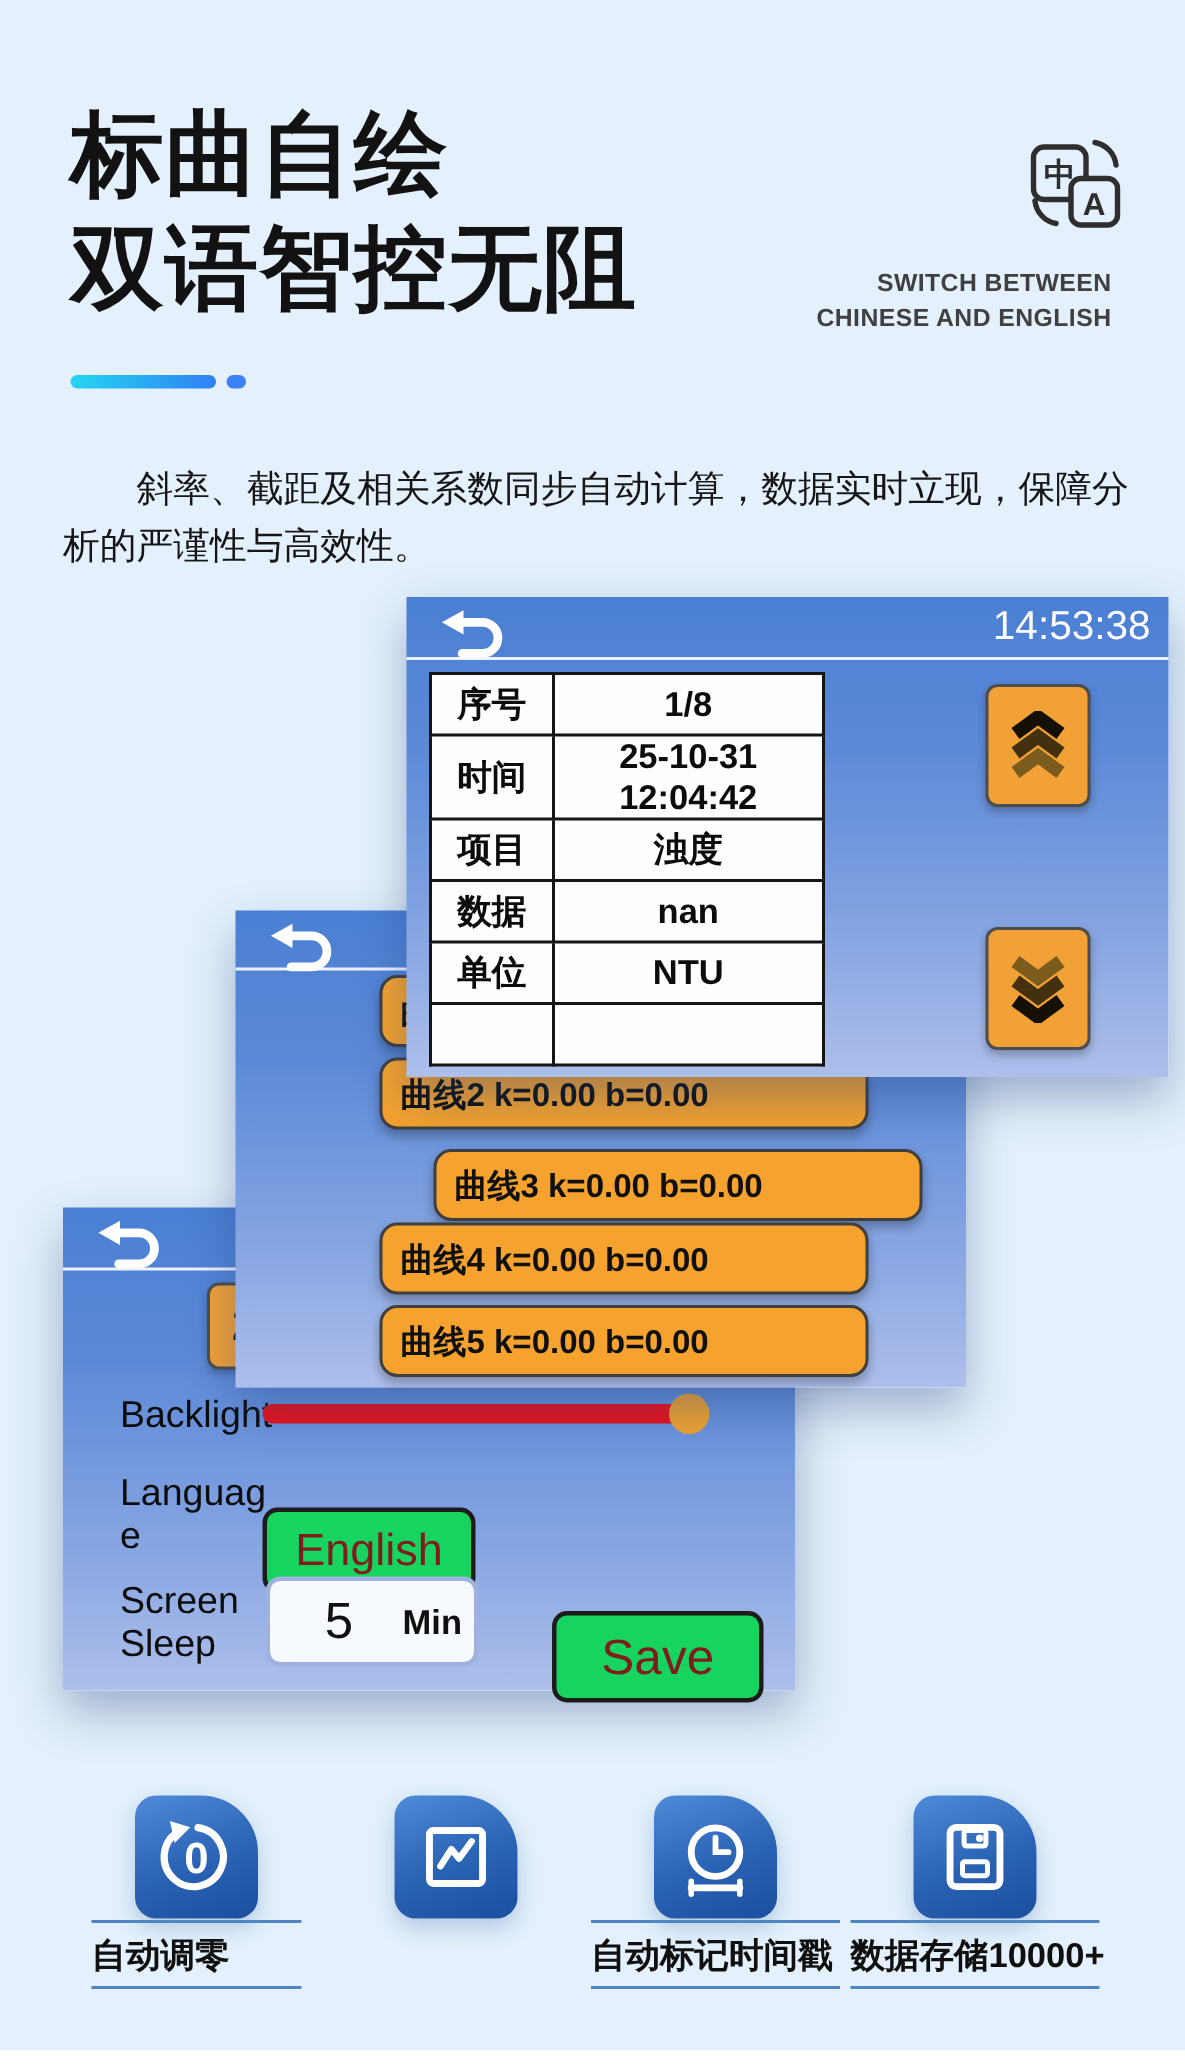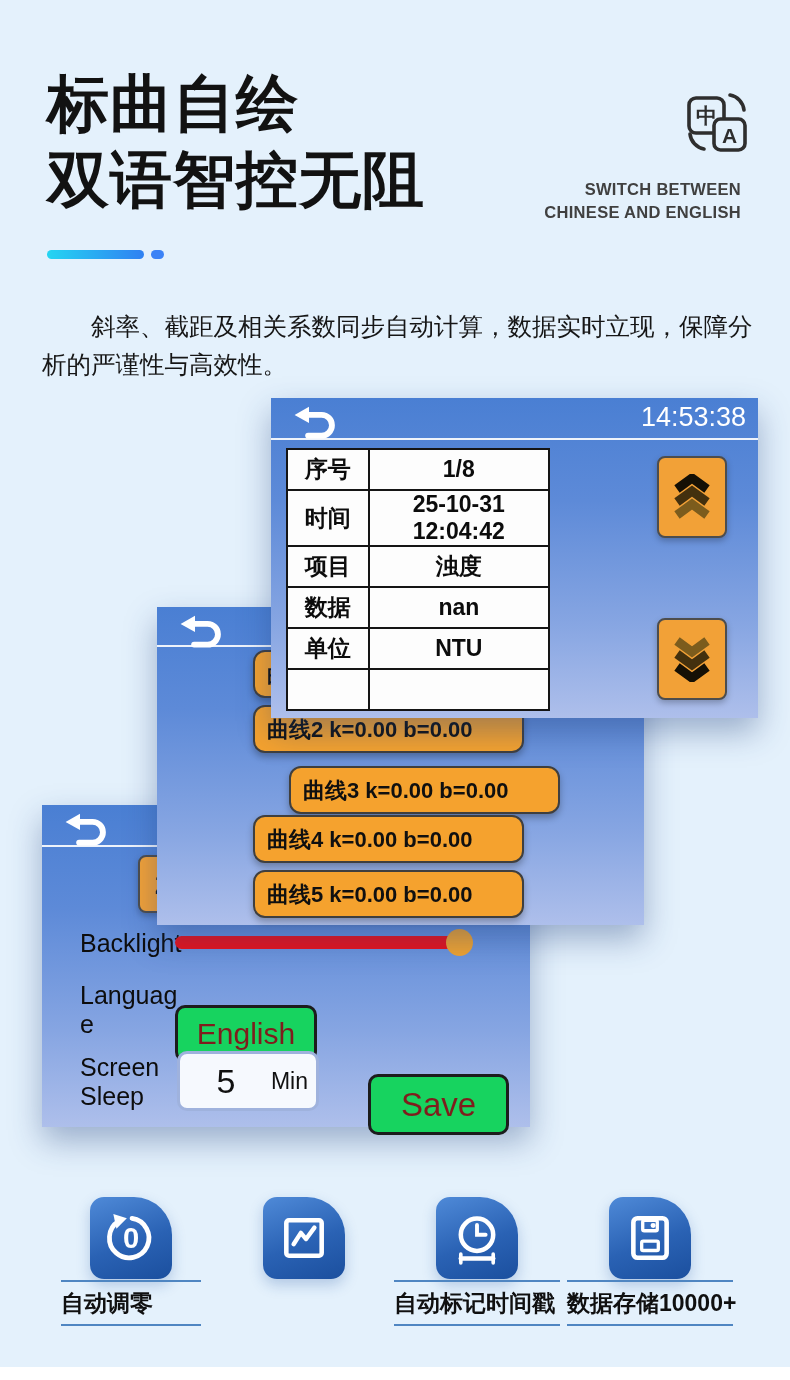--- a/index.html
+++ b/index.html
@@ -15,41 +15,41 @@
   .underline-dot{position:absolute;left:151px;top:250px;width:13px;height:9px;border-radius:4.5px;background:#3b82f6;}
   .hero-sub{position:absolute;right:49px;top:178px;text-align:right;font-size:16.5px;line-height:23px;
     font-weight:600;color:#404040;letter-spacing:.3px;}
   .translate-wrap{position:absolute;left:686px;top:91px;width:62px;height:62px;}
   .intro{position:absolute;left:42px;top:283px;width:716px;font-size:24.5px;line-height:38.5px;
     color:#161616;font-weight:500;text-indent:2em;}
 
   
   .screen{position:absolute;background:linear-gradient(180deg,#4a7fd3 0%,#5d8ad8 32%,#86a5e2 70%,#aebfeb 100%);
     box-shadow:0 14px 30px rgba(35,65,125,.38);}
-  .scr-records{left:271px;top:398px;width:487px;height:320px;z-index:30;}
+  .scr-records{left:271px;top:398px;width:487px;height:320px;z-index:30;padding-left:21px;}
   .scr-curves {left:157px;top:607px;width:487px;height:318px;z-index:20;}
   .scr-settings{left:42px;top:805px;width:488px;height:322px;z-index:10;}
   .back-arrow{position:absolute;left:22px;top:7px;width:50px;height:36px;cursor:pointer;}
   .hairline{position:absolute;left:0;right:0;height:2px;background:rgba(255,255,255,.9);}
   .clock{position:absolute;right:12px;top:4px;font-size:27px;color:#ffffff;font-weight:400;}
 
   
   .rec-table{position:absolute;left:15px;top:50px;width:264px;border-collapse:collapse;}
   .rec-table td{border:2px solid #151515;background:#fdfdfd;height:39px;text-align:center;
     font-size:23px;color:#0c0c0c;font-weight:700;padding:0 2px;}
   .rec-table td.c1{width:78px;}
   .rec-table td.c2{width:178px;}
 
   .pager-btn{position:absolute;left:386px;width:66px;height:78px;background:#f2a137;border:2px solid #4d4d4d;
     border-radius:8px;display:flex;align-items:center;justify-content:center;cursor:pointer;
     box-shadow:0 3px 6px rgba(0,0,0,.25);}
   .pager-up{top:58px;} .pager-down{top:220px;}
 
   
-  .curve-btn{position:absolute;left:96px;width:271px;height:48px;background:#f5a22e;border:2px solid #3f3f3f;
+  .curve-btn{position:absolute;left:96px;width:326px;height:48px;background:#f5a22e;border:2px solid #3f3f3f;
     border-radius:12px;font-size:22px;font-weight:700;color:#101010;line-height:45px;padding-left:12px;
     box-sizing:border-box;box-shadow:0 4px 7px rgba(0,0,0,.28);cursor:pointer;white-space:nowrap;overflow:hidden;}
 
   
   .btn2{position:absolute;left:96px;top:50px;width:46px;height:54px;background:#f2a137;border:2px solid #4d4d4d;
     border-radius:8px;font-size:30px;font-weight:700;color:#151515;display:flex;align-items:center;
     justify-content:center;box-shadow:0 3px 6px rgba(0,0,0,.25);cursor:pointer;}
   .set-label{position:absolute;font-size:25px;line-height:29px;color:#0d0d0d;font-weight:500;}
   .lbl-backlight{left:38px;top:124px;}
   .lbl-language{left:38px;top:176px;width:98px;word-break:break-all;}
@@ -60,21 +60,21 @@
     background:#f0a330;cursor:pointer;}
   .green-btn{background:#17d35f;border:3px solid #1c1c1c;border-radius:10px;color:#7f1d1d;
     display:flex;align-items:center;justify-content:center;cursor:pointer;box-sizing:border-box;margin-top:24px;}
   .btn-english{position:absolute;left:133px;top:176px;width:142px;height:57px;font-size:30px;}
   .btn-save{position:absolute;left:326px;top:245px;width:141px;height:61px;font-size:33px;}
   .sleep-field{position:absolute;left:135px;top:246px;width:142px;height:60px;background:#f6f9fe;
     border:3px solid #9fb2dd;border-radius:10px;box-sizing:border-box;cursor:text;}
   .sleep-value{position:absolute;left:0;top:0;width:92px;height:54px;display:flex;align-items:center;
     justify-content:center;font-size:34px;color:#101010;}
   .sleep-unit{position:absolute;right:8px;top:0;height:54px;display:flex;align-items:center;
-    font-size:23px;font-weight:400;color:#101010;}
+    font-size:23px;font-weight:700;color:#101010;}
 
   
   .tile{position:absolute;top:1197px;width:82px;height:82px;border-radius:14px;border-top-right-radius:38px;
     background:linear-gradient(160deg,#4f8ad8 0%,#2a62b4 55%,#1b4f9e 100%);
     display:flex;align-items:center;justify-content:center;box-shadow:0 6px 14px rgba(27,79,158,.25);}
   .feat-label{position:absolute;top:1280px;text-align:left;}
   .feat-label .rule{height:2px;background:#4f86c2;}
   .feat-label .txt{font-size:23px;font-weight:700;color:#101010;padding:6px 0 5px 0;white-space:nowrap;}
 </style>
 </head>

